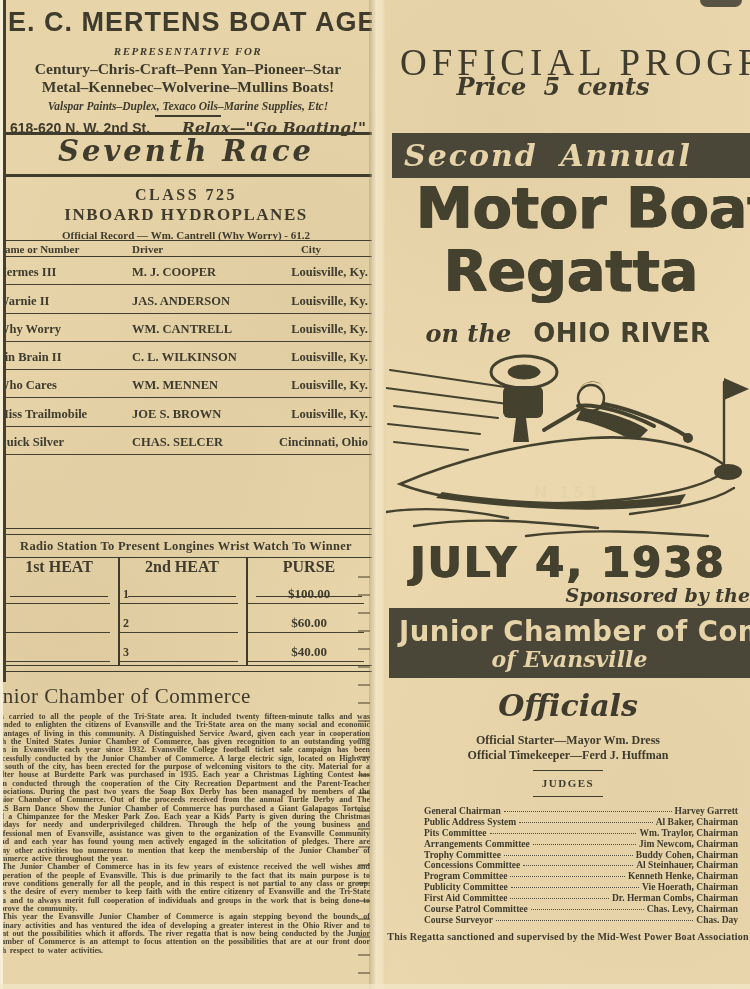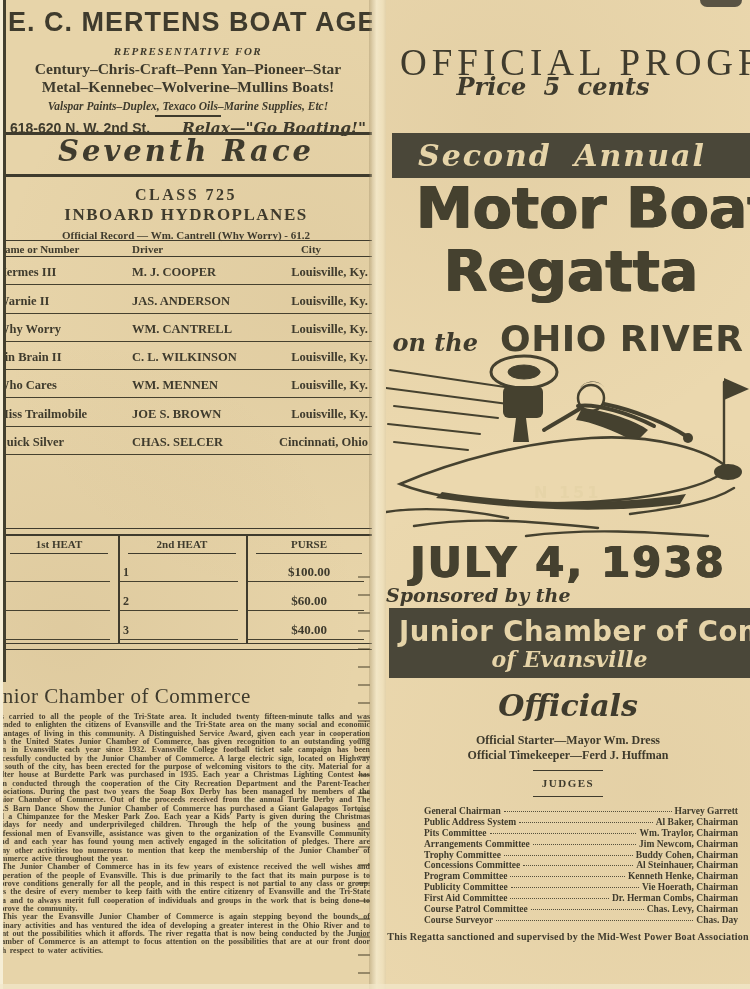--- a/index.html
+++ b/index.html
@@ -48,54 +48,54 @@
     border-bottom:1.2px solid #46412f;align-items:end;padding-bottom:4px;box-sizing:border-box;}
   .rc{font-weight:700;font-size:12.5px;}
   .rc.name{margin-left:-3px;}
   .rc.city{text-align:right;padding-right:4px;}
   
   .prize{position:absolute;top:528px;left:0;width:372px;}
   .dbl-rule{height:5px;border-top:1.8px solid #3f3b2d;border-bottom:1.8px solid #3f3b2d;}
   .prize-title{font-weight:700;font-size:12.5px;text-align:center;padding:4px 0 3px;letter-spacing:.3px;}
   .prize-body{position:relative;border-top:1.6px solid #3f3b2d;}
   .prize-hdr{display:grid;grid-template-columns:118px 128px auto;height:20px;align-items:center;}
-  .prize-hdr span{font-weight:700;font-size:11px;text-align:center;border-bottom:1.3px solid #3f3b2d;
-    margin:0 10px;padding-bottom:3px;}
+  .prize-hdr span{font-weight:700;font-size:16px;text-align:center;border-bottom:1.3px solid #3f3b2d;
+    margin:0 10px;padding-bottom:20px;}
   .prize-row{display:grid;grid-template-columns:118px 128px auto;height:29px;}
   .pcell{position:relative;}
   .pcell::after{content:'';position:absolute;left:2px;right:8px;bottom:3px;border-bottom:1.2px solid #46412f;}
   .pnum{position:absolute;bottom:5px;left:0;font-weight:700;font-size:12px;}
   .c1 .pnum{margin-left:-3px;} .c2 .pnum{left:5px;}
   .pval{position:absolute;bottom:5px;left:0;right:0;text-align:center;font-weight:700;font-size:13px;}
   .vline{position:absolute;top:0;bottom:0;width:1.6px;background:#3f3b2d;}
   .v1{left:118px;} .v2{left:246px;}
   
   .jcc{position:absolute;top:684px;left:0;width:372px;overflow:hidden;}
   .jcc h2{font-weight:400;font-size:21px;margin:0 0 4px -17px;letter-spacing:.5px;}
   .jcc-paras{margin-left:-9px;margin-right:2px;}
   .jcc-paras p{font-size:8px;line-height:8.35px;font-weight:700;text-align:justify;margin:0;
     word-spacing:1.6px;color:#4a4433;}
   .jcc-paras p + p{text-indent:11px;}
   
   .rp-title{position:absolute;top:16px;left:14px;font-size:37px;letter-spacing:5px;white-space:nowrap;font-weight:400;}
   .rp-price{position:absolute;top:72px;left:0;right:30px;text-align:center;
     font-family:"DejaVu Serif", serif;font-style:italic;font-weight:700;font-size:24px;word-spacing:9px;}
   .banner{position:absolute;top:133px;left:6px;right:0;height:45px;background:#4a4739;color:#e6d4a8;
-    display:flex;align-items:center;padding-left:26px;font-family:"DejaVu Serif", serif;
+    display:flex;align-items:center;padding-left:12px;font-family:"DejaVu Serif", serif;
     font-style:italic;font-weight:700;font-size:30px;letter-spacing:2px;word-spacing:10px;box-sizing:border-box;}
   .deco{font-family:"DejaVu Sans", sans-serif;font-weight:700;color:#45412f;
     text-shadow:.7px 0 0 #45412f, -.7px 0 0 #45412f;}
   .pt1{position:absolute;top:178px;left:0;font-size:57px;line-height:60px;padding-left:30px;white-space:nowrap;}
   .pt2{position:absolute;top:240px;left:0;right:0;text-align:center;font-size:57px;line-height:62px;padding-left:6px;}
   .sub{position:absolute;top:318px;left:0;right:0;display:flex;justify-content:center;align-items:baseline;gap:22px;}
   .sub-pre{font-family:"DejaVu Serif", serif;font-style:italic;font-weight:700;font-size:24px;}
-  .sub-main{font-family:"DejaVu Sans", sans-serif;font-weight:700;font-size:36px;letter-spacing:.5px;color:#45412f;text-align:center;}
+  .sub-main{font-family:"DejaVu Sans", sans-serif;font-weight:700;font-size:26px;letter-spacing:.5px;color:#45412f;text-align:center;}
   .boat-wrap{position:absolute;top:346px;left:0;width:364px;height:198px;}
   .date{position:absolute;top:538px;left:0;right:0;text-align:center;font-size:42px;letter-spacing:2px;}
-  .sponsored{position:absolute;top:584px;left:0;right:0;text-align:left;
+  .sponsored{position:absolute;top:584px;left:0;right:0;text-align:right;
     font-family:"DejaVu Serif", serif;font-style:italic;font-weight:700;font-size:19px;}
   .sponsor-band{position:absolute;top:608px;left:3px;right:0;height:70px;background:#4a4739;color:#e6d4a8;
     text-align:center;overflow:hidden;}
   .sp1{font-family:"DejaVu Sans", sans-serif;font-weight:700;font-size:27.5px;white-space:nowrap;
     padding-left:10px;margin-top:7px;letter-spacing:.5px;}
   .sp2{font-family:"DejaVu Serif", serif;font-style:italic;font-weight:700;font-size:22px;margin-top:-1px;}
   .officials{position:absolute;top:688px;left:0;right:0;text-align:center;}
   .off-head{font-family:"DejaVu Serif", serif;font-style:italic;font-weight:700;font-size:30px;margin:0 0 10px;}
   .off-line{font-weight:700;font-size:12px;line-height:15px;}
   .mini-div{width:70px;border-top:1.6px solid #3f3b2d;margin:7px auto 6px;}
@@ -187,20 +187,21 @@
           <div class="race-row">
             <span class="rc name">Quick Silver</span>
             <span class="rc drv">CHAS. SELCER</span>
             <span class="rc city">Cincinnati, Ohio</span>
           </div>
         </div>
     </div>
 
     <div class="prize">
       <div class="dbl-rule"></div>
+      <div class="prize-title">Radio Station To Present Longines Wrist Watch To Winner</div>
       <div class="prize-body">
         <div class="prize-hdr">
           <span>1st HEAT</span>
           <span>2nd HEAT</span>
           <span>PURSE</span>
         </div>
         <div>
 
             <div class="prize-row">
               <div class="pcell c1">

